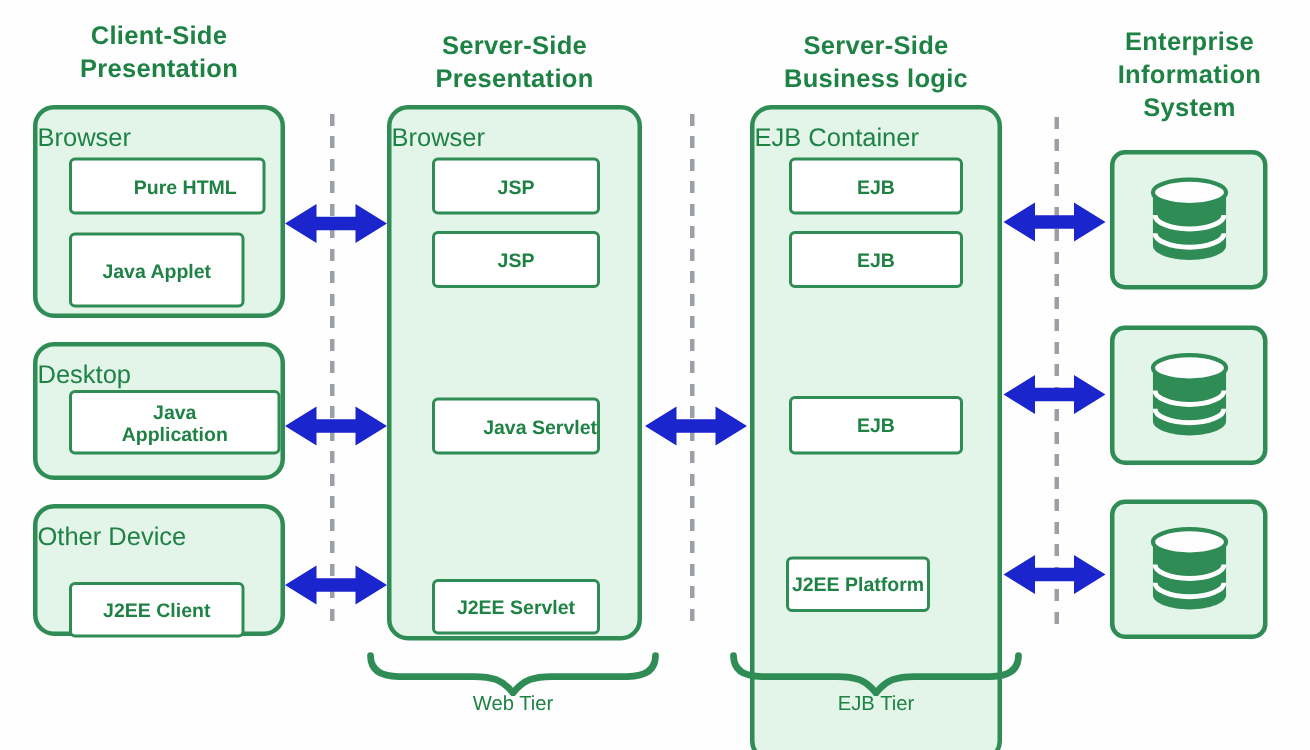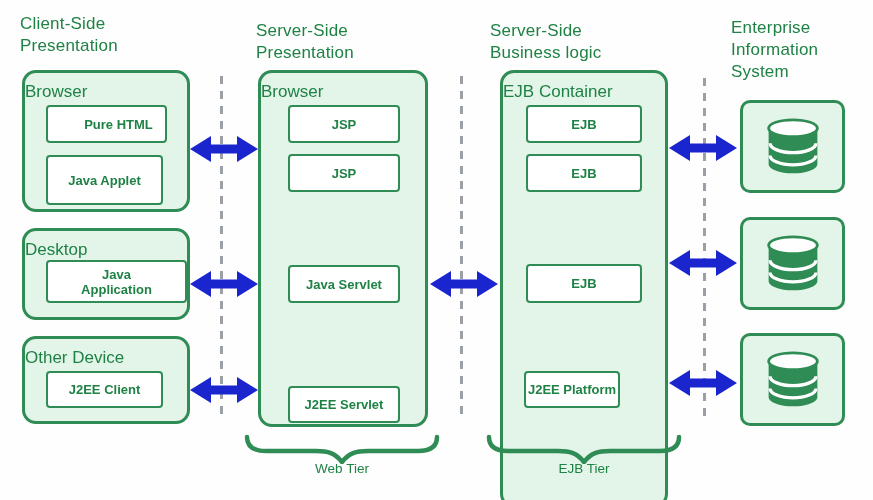--- a/index.html
+++ b/index.html
@@ -10,21 +10,21 @@
     --dash-gray: #9aa0a6;
     --bg: #fdfefd;
   }
   * { box-sizing: border-box; }
   body { margin: 0; font-family: "Liberation Sans", sans-serif; background: #fff; }
   .canvas {
     position: relative; width: 873px; height: 500px;
     background: var(--bg); overflow: hidden;
   }
   .col-title {
-    position: absolute; text-align: left; font-weight: normal;
+    position: absolute; text-align: center; font-weight: bold;
     font-size: 17px; line-height: 22px; color: var(--text-green);
     letter-spacing: 0.2px;
   }
   .group-box {
     position: absolute; background: var(--fill-light-green);
     border: 3px solid var(--border-green); border-radius: 14px;
   }
   .group-label {
     font-weight: normal; font-size: 17px;
     color: var(--text-green); padding-top: 9px;
@@ -79,51 +79,51 @@
     <div>System</div>
   </div>
 
   <div class="dash-line" style="left:220px; top:76px; height:343px;"></div>
   <div class="dash-line" style="left:460px; top:76px; height:343px;"></div>
   <div class="dash-line" style="left:703px; top:78px; height:340px;"></div>
 
   <div class="group-box" style="left:22px; top:70px; width:168px; height:142px;">
     <div class="group-label">Browser</div>
   </div>
-  <div class="inner-box" style="left:46px; top:105px; width:121px; height:38px;padding-left:24px;">
+  <div class="inner-box" style="left:46px; top:105px; width:131px; height:38px;padding-left:24px;">
     <span>Pure HTML</span>
   </div>
   <div class="inner-box" style="left:46px; top:155px; width:117px; height:50px;">
     <span>Java Applet</span>
   </div>
 
   <div class="group-box" style="left:22px; top:228px; width:168px; height:92px;">
     <div class="group-label">Desktop</div>
   </div>
   <div class="inner-box" style="left:46px; top:260px; width:141px; height:43px;">
     <span style="max-width:85px;">Java Application</span>
   </div>
 
   <div class="group-box" style="left:22px; top:336px; width:168px; height:88px;">
     <div class="group-label">Other Device</div>
   </div>
-  <div class="inner-box" style="left:46px; top:371px; width:117px; height:37px;">
+  <div class="inner-box" style="left:46px; top:388px; width:117px; height:37px;">
     <span>J2EE Client</span>
   </div>
 
   <div class="group-box" style="left:258px; top:70px; width:170px; height:357px;">
     <div class="group-label">Browser</div>
   </div>
   <div class="inner-box" style="left:288px; top:105px; width:112px; height:38px;">
     <span>JSP</span>
   </div>
   <div class="inner-box" style="left:288px; top:154px; width:112px; height:38px;">
     <span>JSP</span>
   </div>
-  <div class="inner-box" style="left:288px; top:265px; width:112px; height:38px;">
+  <div class="inner-box" style="left:288px; top:265px; width:112px; height:38px;justify-content:flex-end;">
     <span>Java Servlet</span>
   </div>
   <div class="inner-box" style="left:288px; top:386px; width:112px; height:37px;">
     <span>J2EE Servlet</span>
   </div>
 
   <div class="group-box" style="left:500px; top:70px; width:168px; height:438px;">
     <div class="group-label">EJB Container</div>
   </div>
   <div class="inner-box" style="left:526px; top:105px; width:116px; height:38px;">

